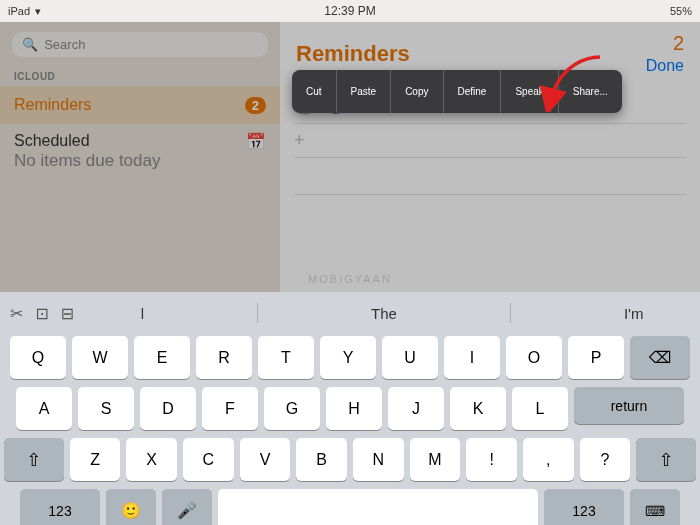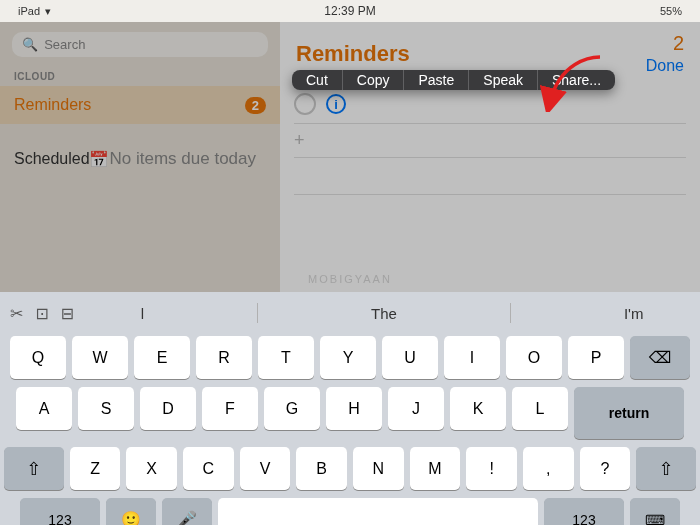--- a/index.html
+++ b/index.html
@@ -14,21 +14,21 @@
 
     
     .status-bar {
       position: absolute;
       top: 0; left: 0; right: 0;
       height: 22px;
       background: #f0eeea;
       display: flex;
       align-items: center;
       justify-content: space-between;
-      padding: 0 18px;
+      padding: 0 8px;
       font-size: 11px;
       color: #333;
       z-index: 100;
     }
     .status-left { display: flex; align-items: center; gap: 5px; }
     .status-center { position: absolute; left: 50%; transform: translateX(-50%); font-size: 12px; font-weight: 500; }
     .status-right { display: flex; align-items: center; gap: 5px; font-size: 11px; margin-left: 6px; }
 
     
     .main-area {
@@ -84,23 +84,22 @@
     .sidebar-item-badge {
       background: #e8760a;
       color: white;
       border-radius: 10px;
       padding: 1px 7px;
       font-size: 13px;
       font-weight: 600;
     }
     .sidebar-item-scheduled {
       display: flex;
-      flex-direction: row;
-      padding: 25px 14px;
-      align-items: flex-end;
+      flex-direction: column;
+      padding: 8px 14px;
     }
     .scheduled-label { font-size: 16px; font-weight: 500; color: #333; }
     .scheduled-sub { font-size: 17px; color: #888; }
     .scheduled-icon { font-size: 16px; color: #888; }
     .scheduled-row { display: flex; align-items: flex-start; justify-content: space-between; }
 
     
     .reminder-panel {
       flex: 1;
       background: white;
@@ -142,23 +141,23 @@
       top: 48px;
       left: 12px;
       display: flex;
       background: #3a3a3c;
       border-radius: 8px;
       overflow: hidden;
       z-index: 50;
       box-shadow: 0 4px 12px rgba(0,0,0,0.4);
     }
     .context-menu-item {
-      padding: 2px 14px;
+      padding: 16px 14px;
       color: white;
-      font-size: 14px;
+      font-size: 10px;
       font-weight: 500;
       cursor: pointer;
       border-right: 1px solid rgba(255,255,255,0.2);
       white-space: nowrap;
     }
     .context-menu-item:last-child { border-right: none; }
     .context-menu::before {
       content: '';
       position: absolute;
       bottom: -8px;
@@ -277,21 +276,21 @@
       color: #000;
       font-weight: 400;
       user-select: none;
     }
     .key-dark {
       background: #adb5bd;
       color: #000;
     }
     .key-letter { width: 56px; height: 43px; }
     .key-space { flex: 1; height: 43px; max-width: 320px; }
-    .key-return { width: 110px; height: 52px; font-size: 14px; font-weight: bold; }
+    .key-return { width: 110px; height: 37px; font-size: 14px; }
     .key-shift { width: 76px; height: 43px; font-size: 18px; }
     .key-num { width: 66px; height: 43px; font-size: 14px; }
     .key-emoji { width: 46px; height: 43px; font-size: 16px; }
     .key-mic { width: 46px; height: 43px; font-size: 16px; }
     .key-kbd { width: 46px; height: 43px; font-size: 14px; }
 
     
     .sidebar-dim {
       position: absolute; top: 0; left: 0; width: 100%; height: 100%;
       background: rgba(0,0,0,0.25);
@@ -339,22 +338,23 @@
     <div class="reminder-header">
       <span class="reminder-title">Reminders</span>
       <div class="reminder-header-right">
         <span class="reminder-count">2</span>
         <span class="reminder-done">Done</span>
       </div>
     </div>
 
     <div class="context-menu">
       <div class="context-menu-item">Cut</div>
+      <div class="context-menu-item">Paste</div>
       <div class="context-menu-item">Copy</div>
-      <div class="context-menu-item">Paste</div>
+      <div class="context-menu-item">Define</div>
       <div class="context-menu-item">Speak</div>
       <div class="context-menu-item">Share...</div>
     </div>
 
     <div class="red-arrow">
       <svg width="70" height="60" viewBox="0 0 70 60">
         <defs>
           <marker id="arrowhead" markerWidth="8" markerHeight="8" refX="4" refY="4" orient="auto">
             <polygon points="0 0, 8 4, 0 8" fill="#e02020"></polygon>
           </marker>

